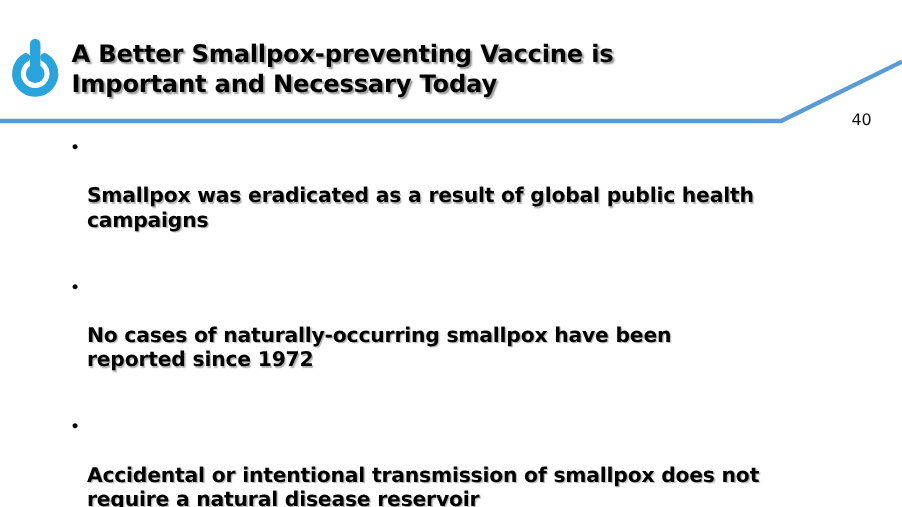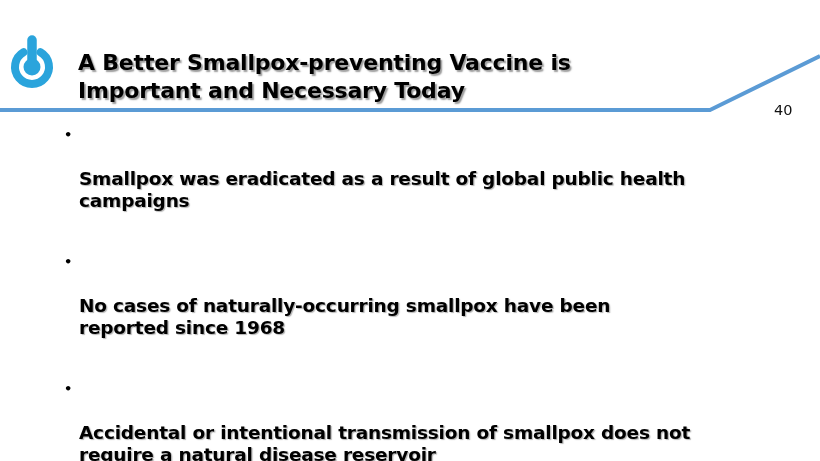--- a/index.html
+++ b/index.html
@@ -19,21 +19,21 @@
   }
   .logo-svg {
     position: absolute;
     top: 28px; left: 8px;
     width: 50px; height: 64px;
   }
   .slide-title {
     position: absolute;
     left: 65px;
     top: 36px;
-    margin: 13px;
+    margin: 0;
     font-size: 22px;
     line-height: 27.5px;
     font-weight: bold;
     color: #000000;
     letter-spacing: -0.2px;
     white-space: pre-line;
     text-shadow: 1.8px 1.8px 1.5px rgba(120,120,120,0.75);
   }
   .page-number {
     position: absolute;
@@ -106,21 +106,21 @@
 
   <ul class="bullet-list">
     <li class="bullet-item">
       <span class="bullet-marker">•</span>
       <span>Smallpox was eradicated as a result of global public health
 campaigns</span>
     </li>
     <li class="bullet-item">
       <span class="bullet-marker">•</span>
       <span>No cases of naturally-occurring smallpox have been
-reported since 1968</span>
+reported since 1972</span>
     </li>
     <li class="bullet-item">
       <span class="bullet-marker">•</span>
       <span>Accidental or intentional transmission of smallpox does not
 require a natural disease reservoir</span>
     </li>
 
   </ul>
 
 

